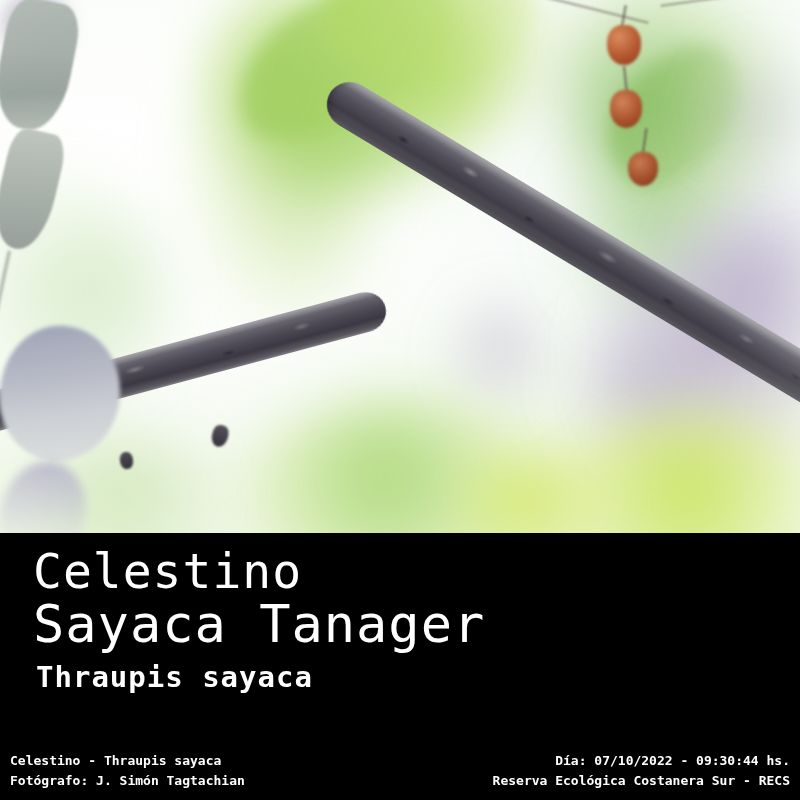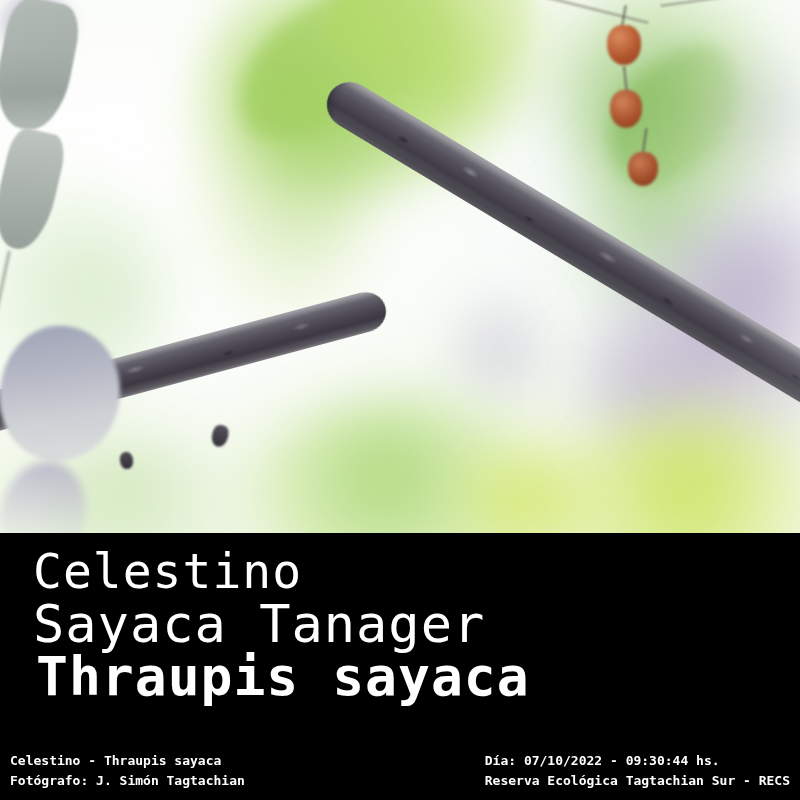--- a/index.html
+++ b/index.html
@@ -207,30 +207,30 @@
   }
   .title-2{
     position:absolute;left:33px;top:66px;
     color:#ffffff;
     font-size:52px;line-height:50px;font-weight:400;letter-spacing:1px;
     white-space:nowrap;
   }
   .title-3{
     position:absolute;left:36px;top:120px;
     color:#ffffff;
-    font-size:53px;line-height:48px;font-weight:700;letter-spacing:1px;
+    font-size:29px;line-height:48px;font-weight:700;letter-spacing:1px;
     white-space:nowrap;
   }
   .meta{
     position:absolute;bottom:9px;
     font-size:13px;line-height:20px;color:#ffffff;
     font-weight:700;letter-spacing:0px;white-space:nowrap;
   }
   .meta-left{left:10px;text-align:left;}
-  .meta-right{right:10px;text-align:left;}
+  .meta-right{right:10px;text-align:right;}
 </style>
 </head>
 <body>
 
 <div class="card">
 
   <div class="photo" title="Celestino (Sayaca Tanager, Thraupis sayaca) perched on a diagonal branch against blown-out green foliage">
 
     <div class="sky"></div>
 
@@ -290,17 +290,17 @@
 
     <div class="title-3">Thraupis sayaca</div>
 
     <div class="meta meta-left">
       <div>Celestino - Thraupis sayaca</div>
       <div>Fotógrafo: J. Simón Tagtachian</div>
     </div>
 
     <div class="meta meta-right">
       <div>Día: 07/10/2022 - 09:30:44 hs.</div>
-      <div>Reserva Ecológica Tagtachian Sur - RECS</div>
+      <div>Reserva Ecológica Costanera Sur - RECS</div>
     </div>
   </div>
 
 </div>
 
 </body></html>

